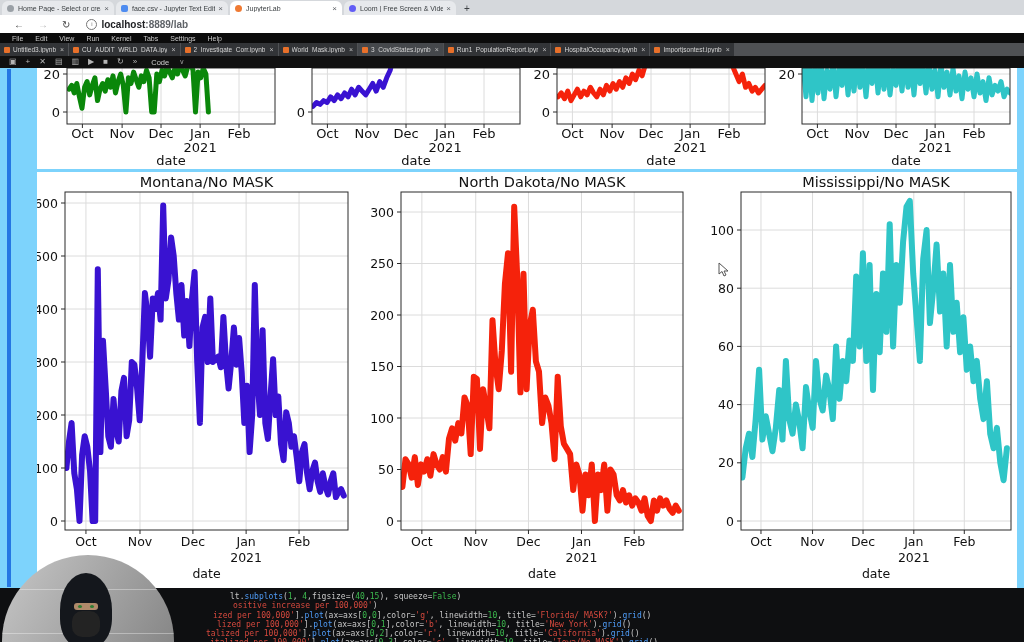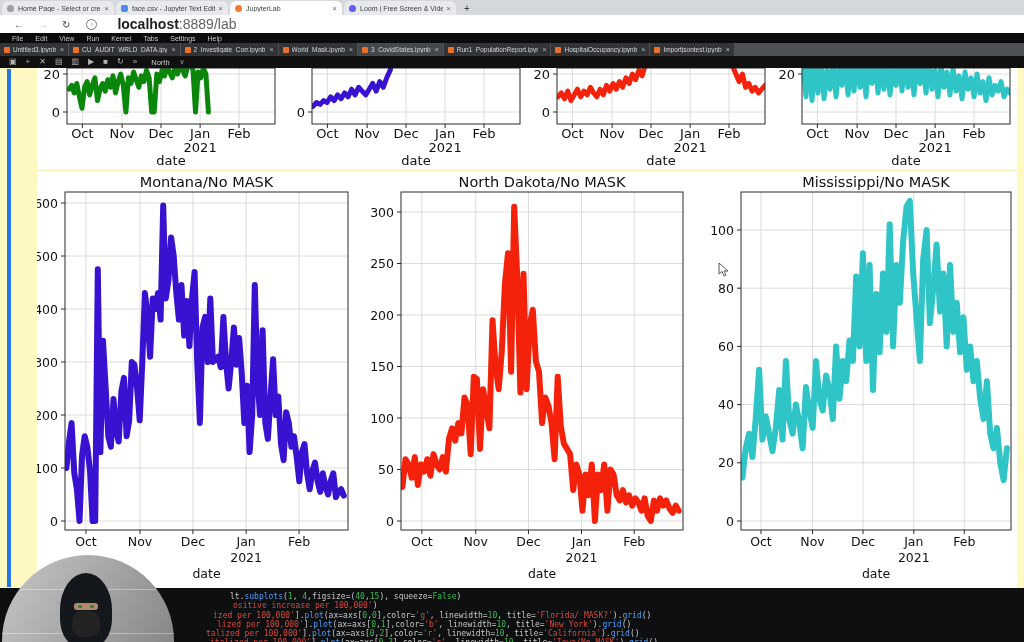--- a/index.html
+++ b/index.html
@@ -18,41 +18,41 @@
   .fav-file-blue{background:#4e8cf0;}
   .fav-jupyter-orange{background:#ef7a33;border-radius:50%;}
   .fav-loom{background:#625df5;border-radius:50%;}
   .newtab{font-size:10px;color:#3c4043;margin-left:8px;padding-bottom:1px;}
   .addrbar{position:absolute;top:15px;left:0;width:1024px;height:18px;background:#ffffff;
            border-bottom:1px solid #e3e3e3;display:flex;align-items:center;}
   .navic{font-size:10px;color:#444;margin-left:14px;}
   .navic.dis{color:#b9b9b9;}
   .infocirc{width:9px;height:9px;border:1px solid #777;border-radius:50%;font-size:6px;color:#777;
             display:inline-flex;align-items:center;justify-content:center;margin-left:16px;}
-  .urltext{font-size:14px;margin-left:20px;color:#202124;}
+  .urltext{font-size:10px;margin-left:4px;color:#202124;font-weight:bold;}
   .urltext .dim{color:#5f6368;}
   
   .menubar{position:absolute;top:33px;left:0;width:1024px;height:10px;background:#0b0b0b;
            display:flex;align-items:center;}
   .mitem{font-size:7px;color:#c9c9c9;margin-left:12px;}
   .nbtabs{position:absolute;top:43px;left:0;width:1024px;height:13px;background:#4f5154;
           display:flex;align-items:stretch;}
   .ntab{display:flex;align-items:center;background:#323437;margin-right:1px;padding:0 4px;
         max-width:118px;min-width:0;}
   .ntab.active{background:#45484c;}
   .nicon{width:6px;height:6px;background:#e8702a;border-radius:1px;margin-right:3px;flex:none;}
   .nlabel{font-size:6.5px;color:#d6d6d6;white-space:nowrap;overflow:hidden;flex:1;}
   .nclose{font-size:7px;color:#bdbdbd;margin-left:4px;}
   .toolbar{position:absolute;top:56px;left:0;width:1024px;height:12px;background:#101010;
            display:flex;align-items:center;}
   .tbtn{font-size:8px;color:#b5b5b5;margin-left:9px;line-height:12px;}
   .codemode{font-size:7.5px;color:#cfcfcf;margin-left:14px;}
   .codechev{font-size:7px;color:#9a9a9a;margin-left:10px;}
   
-  .content{position:absolute;top:68px;left:0;width:1024px;height:520px;background:#fef9c3;}
+  .content{position:absolute;top:68px;left:0;width:1024px;height:520px;background:#7dd3fc;}
   .cellbar{position:absolute;left:7px;top:1px;width:4px;height:518px;background:#2577e3;}
   .fig{position:absolute;background:#ffffff;}
   #fig1{left:37px;top:0;width:980px;height:101px;}
   #fig2{left:37px;top:104px;width:980px;height:416px;}
   .chartslot{position:absolute;top:0;}
   
   .codearea{position:absolute;top:588px;left:0;width:1024px;height:54px;background:#0e0f11;
             font-family:"DejaVu Sans Mono",monospace;font-size:8px;line-height:9.3px;
             padding-top:4px;box-sizing:border-box;}
   .tok-p{color:#c8c8c8;margin-top:36px;} .tok-f{color:#4f9cf7;} .tok-n{color:#3dbb4f;} .tok-s{color:#d6493e;}
@@ -164,21 +164,21 @@
 <div class="toolbar">
     <span class="tbtn">▣</span>
     <span class="tbtn">+</span>
     <span class="tbtn">✕</span>
     <span class="tbtn">▤</span>
     <span class="tbtn">▥</span>
     <span class="tbtn">▶</span>
     <span class="tbtn">■</span>
     <span class="tbtn">↻</span>
     <span class="tbtn">»</span>
-    <span class="codemode">North</span>
+    <span class="codemode">Code</span>
     <span class="codechev">∨</span>
   </div>
 
 <div class="content">
   <div class="cellbar"></div>
   <div class="fig" id="fig1">
       <div class="chartslot" style="left: 0px;"><svg width="244" height="101" font-family="&quot;DejaVu Sans&quot;,sans-serif">
           <defs>
             <clipPath id="clip-top-chart-1">
               <rect x="30" y="0" width="208" height="56"></rect>

